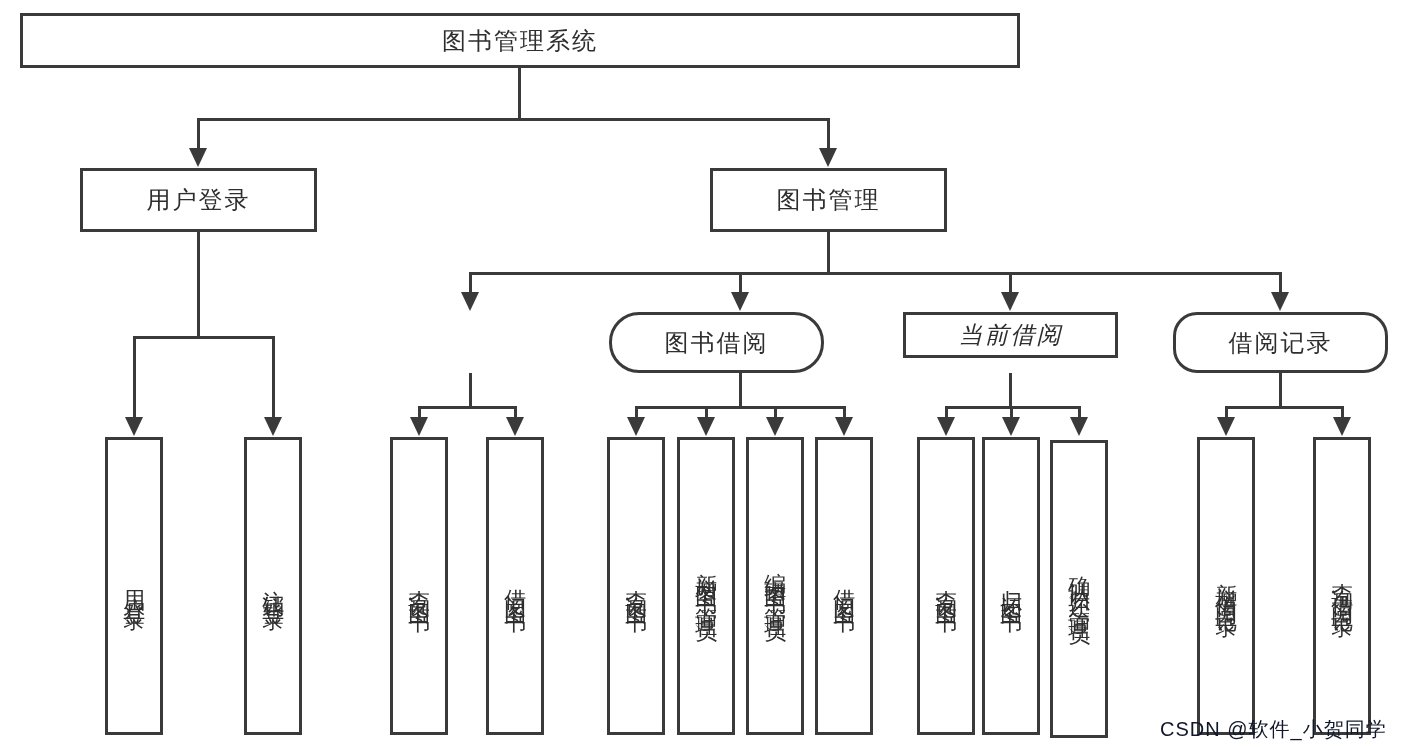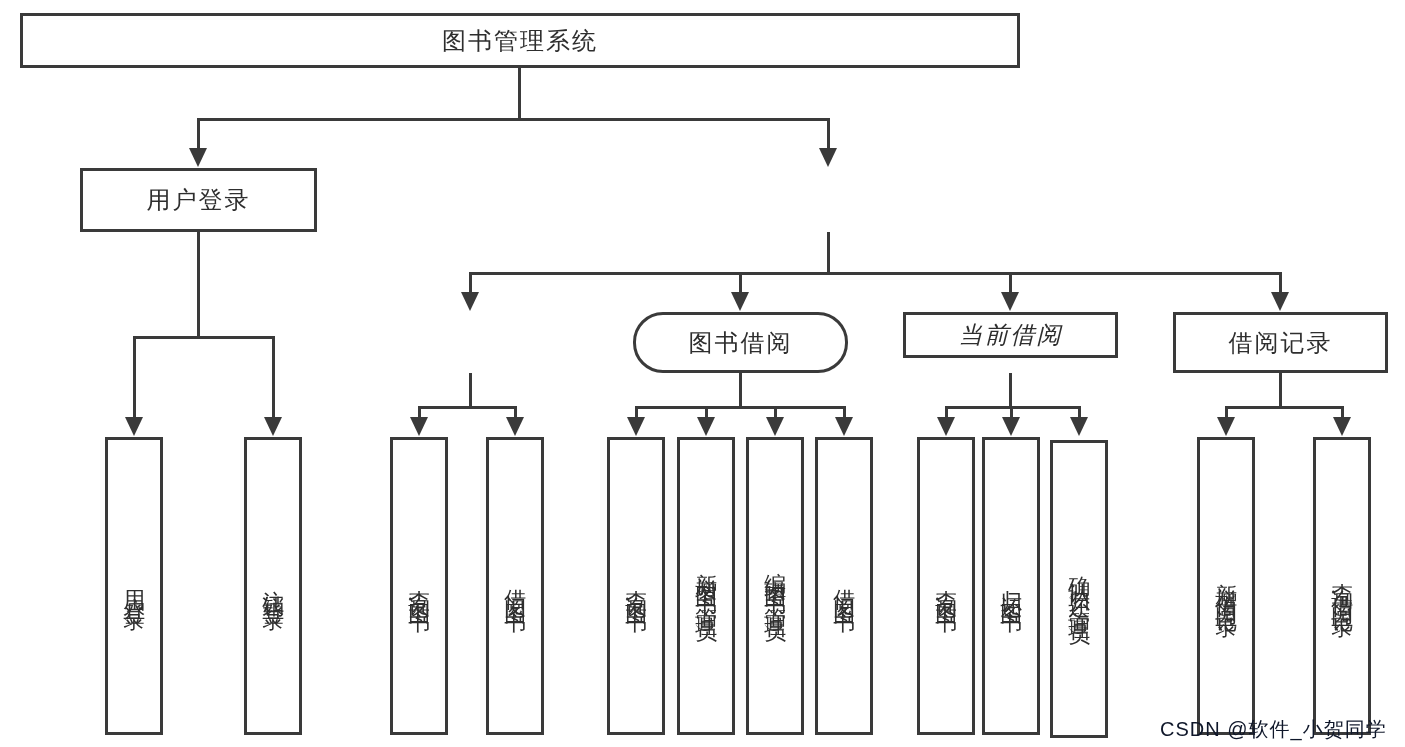--- a/index.html
+++ b/index.html
@@ -45,40 +45,43 @@
   </div>
 
   <div class="vl" style="left:518px;top:68px;height:50px;"></div>
   <div class="hl" style="left:197px;top:118px;width:633px;"></div>
   <div class="arrow-v" style="left:197px;top:118px;height:30px;"></div>
   <div class="arrow-v" style="left:827px;top:118px;height:30px;"></div>
 
   <div class="node" style="left:80px;top:168px;width:237px;height:64px;">
     <span>用户登录</span>
   </div>
+  <div class="node" style="left:710px;top:168px;width:237px;height:64px;">
+    <span>图书管理</span>
+  </div>
 
   <div class="vl" style="left:197px;top:232px;height:107px;"></div>
   <div class="hl" style="left:133px;top:336px;width:142px;"></div>
   <div class="arrow-v" style="left:133px;top:336px;height:81px;"></div>
   <div class="arrow-v" style="left:272px;top:336px;height:81px;"></div>
 
   <div class="vl" style="left:827px;top:232px;height:43px;"></div>
   <div class="hl" style="left:469px;top:272px;width:813px;"></div>
   <div class="arrow-v" style="left:469px;top:272px;height:20px;"></div>
   <div class="arrow-v" style="left:739px;top:272px;height:20px;"></div>
   <div class="arrow-v" style="left:1009px;top:272px;height:20px;"></div>
   <div class="arrow-v" style="left:1279px;top:272px;height:20px;"></div>
 
-  <div class="node" style="left:633px;top:312px;width:215px;height:61px;border-radius:30px;">
+  <div class="node" style="left:609px;top:312px;width:215px;height:61px;border-radius:30px;">
     <span>图书借阅</span>
   </div>
   <div class="node" style="left:903px;top:312px;width:215px;height:46px;font-style:italic;">
     <span>当前借阅</span>
   </div>
-  <div class="node" style="left:1173px;top:312px;width:215px;height:61px;">
+  <div class="node" style="left:1173px;top:312px;width:215px;height:61px;border-radius:24px;">
     <span>借阅记录</span>
   </div>
 
   <div class="vl" style="left:469px;top:373px;height:36px;"></div>
   <div class="vl" style="left:739px;top:373px;height:36px;"></div>
   <div class="vl" style="left:1009px;top:373px;height:36px;"></div>
   <div class="vl" style="left:1279px;top:373px;height:36px;"></div>
 
   <div class="hl" style="left:418px;top:406px;width:99px;"></div>
   <div class="hl" style="left:635px;top:406px;width:211px;"></div>

